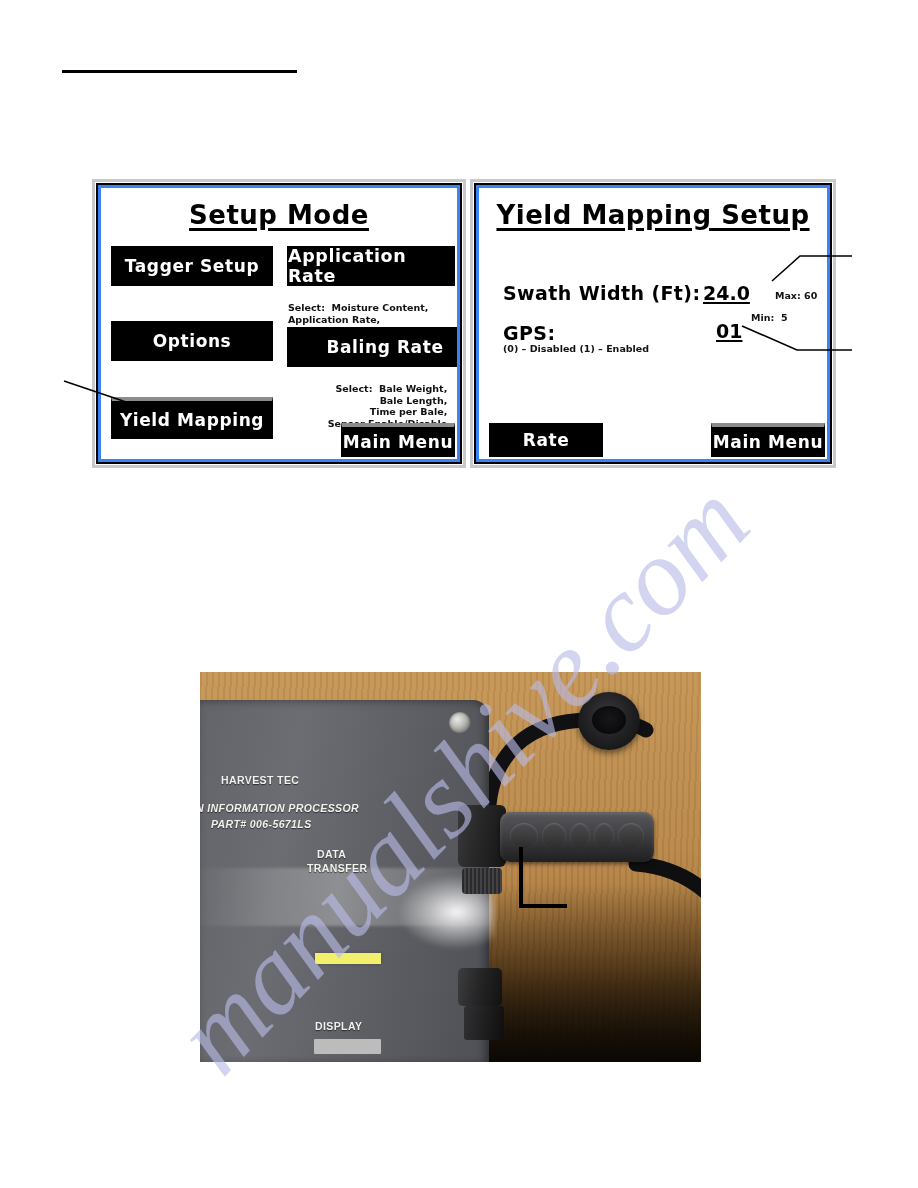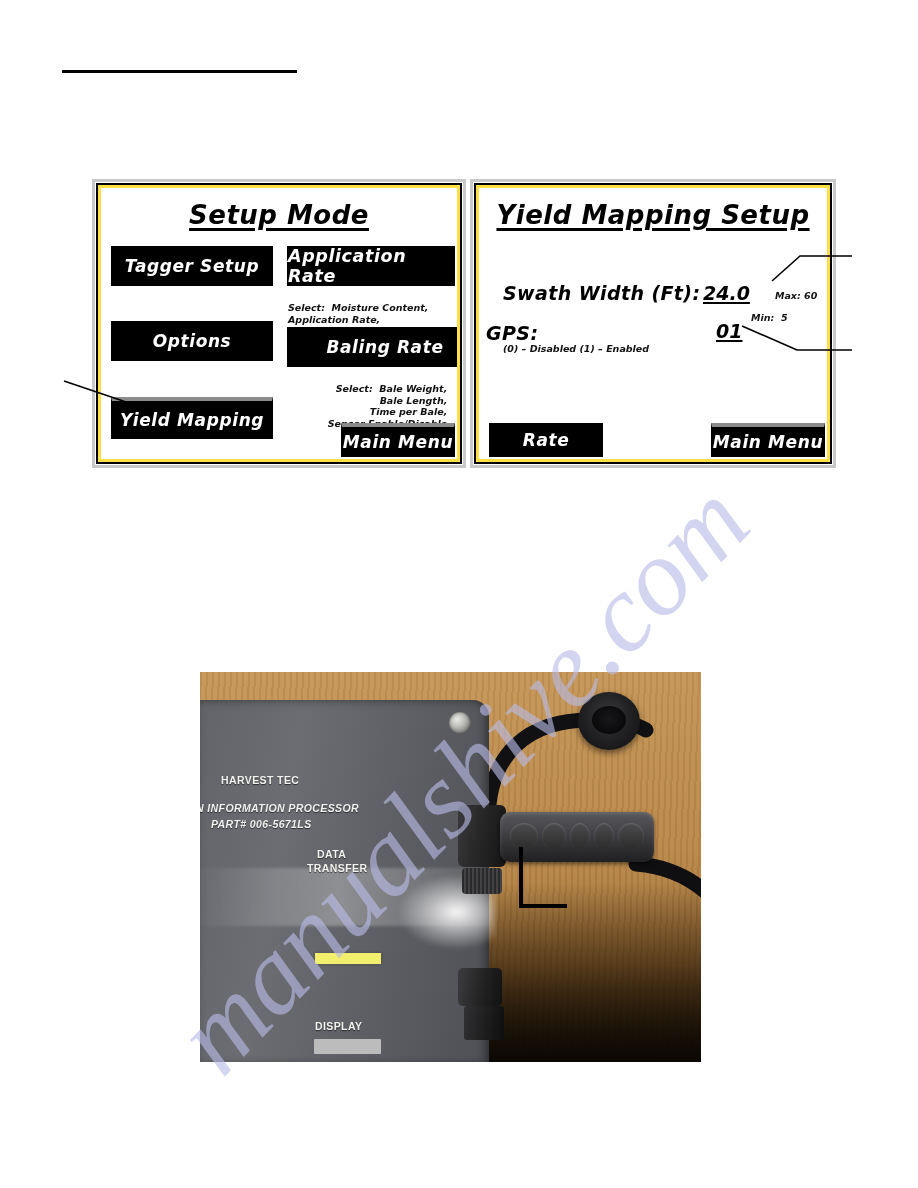--- a/index.html
+++ b/index.html
@@ -14,25 +14,24 @@
 
   
   .top-rule{
     position:absolute;left:62px;top:70px;width:235px;height:3px;
     background:#000;
   }
 
   
   .panel{
     position:absolute;
-    background:#fde047;
+    background:#3b82f6;
     border:2px solid #000;
     box-shadow:0 0 0 1px #ffffff, 0 0 0 4px #c9c9c9;
     box-sizing:border-box;
-    font-style:italic;
   }
   .panel-left{ left:96px; top:183px; width:366px; height:281px; }
   .panel-right{ left:474px; top:183px; width:358px; height:281px; }
 
   .scr{
     position:absolute;inset:3px;
     background:#fff;
     overflow:hidden;
   }
 
@@ -276,21 +275,21 @@
 
     <div class="title title-right">Yield Mapping Setup</div>
 
     <div class="field-label" style="left:24px;top:94px;">Swath Width (Ft):</div>
 
     <div class="field-val" style="left:224px;top:94px;">24.0</div>
 
     <div class="minmax" style="left:272px;top:91px;margin-top:33px;">Min:  5</div>
     <div class="minmax" style="left:272px;top:102px;padding-left:24px;">Max: 60</div>
 
-    <div class="field-label" style="left:7px;top:134px;">GPS:</div>
+    <div class="field-label" style="left:24px;top:134px;">GPS:</div>
 
     <div class="field-val" style="left:237px;top:132px;">01</div>
 
     <div class="gps-legend" style="left:24px;top:155px;">(0) – Disabled    (1) – Enabled</div>
 
     <div class="btn" style="left:10px;top:235px;width:114px;height:34px;">Rate</div>
 
     <div class="btn sel" style="left:232px;top:235px;width:114px;height:34px;">Main Menu</div>
   </div>
 </div>

